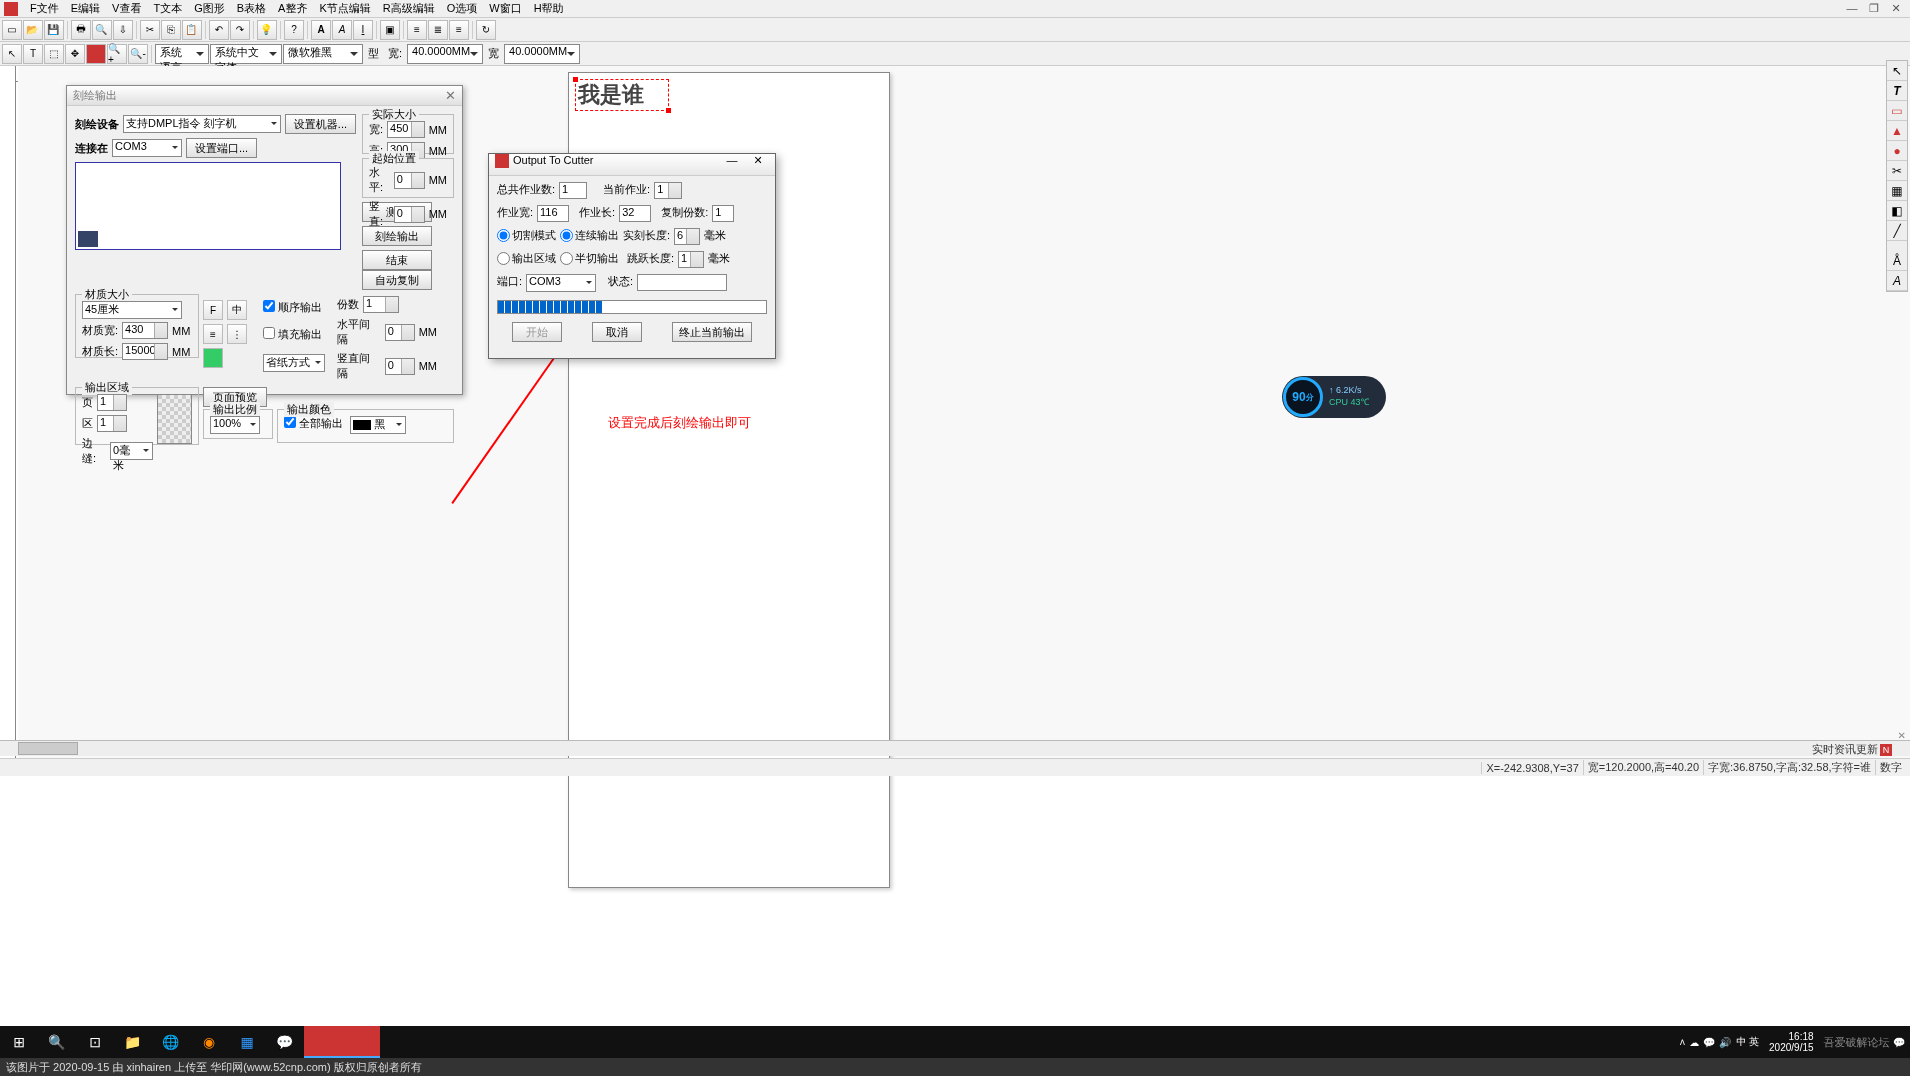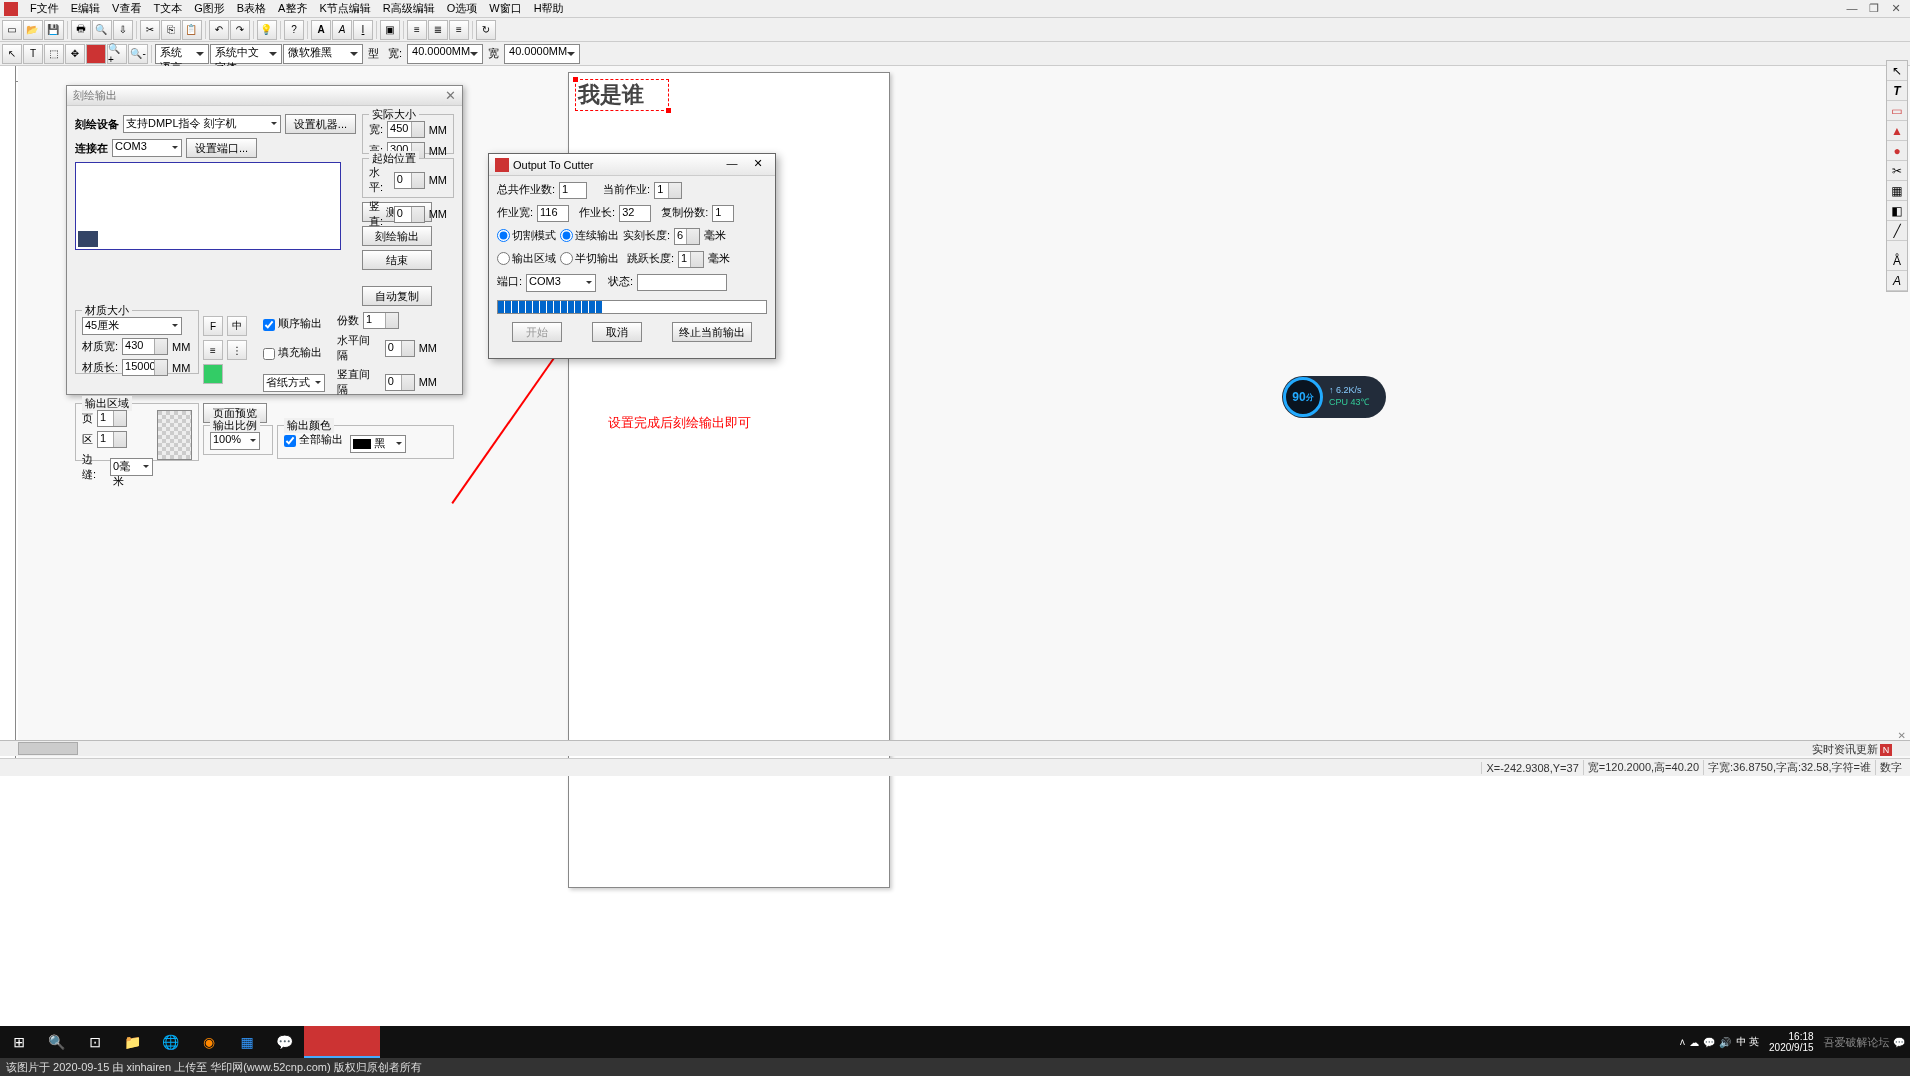--- a/index.html
+++ b/index.html
@@ -57,27 +57,27 @@
 .row { display: flex; align-items: center; gap: 4px; margin-bottom: 4px; }
 .label { white-space: nowrap; font-weight: bold; }
 .dsel { height: 18px; border: 1px solid #888; background: #fff; padding: 0 14px 0 2px; font-size: 11px; position: relative; }
 .dsel::after { content: ""; position: absolute; right: 3px; top: 6px; border: 3px solid transparent; border-top-color: #333; }
 .dbtn { height: 20px; border: 1px solid #888; background: linear-gradient(#fff,#e0e0e0); padding: 0 8px; font-size: 11px; cursor: default; display: inline-flex; align-items: center; }
 .dinput { height: 17px; border: 1px solid #888; background: #fff; padding: 0 2px; font-size: 11px; }
 .spin { position: relative; }
 .spin::after { content: ""; position: absolute; right: 0; top: 0; bottom: 0; width: 12px; background: linear-gradient(#eee,#ddd); border-left: 1px solid #aaa; }
 .preview { width: 266px; height: 88px; background: #fff; border: 1px solid #33a; position: relative; }
 .preview .thumb { position: absolute; left: 2px; bottom: 2px; width: 20px; height: 16px; background: #346; }
-.checkbox { display: inline-flex; align-items: flex-end; gap: 3px; }
+.checkbox { display: inline-flex; align-items: flex-start; gap: 3px; }
 .checkbox input { width: 12px; height: 12px; }
 .swatch-cross { width: 26px; height: 26px; background: repeating-conic-gradient(#ccc 0 25%, #eee 0 50%) 0/8px 8px; border: 1px solid #888; }
 
 
 .dialog2 { position: absolute; left: 488px; top: 153px; width: 288px; height: 206px; background: #f0f0f0; border: 1px solid #666; box-shadow: 3px 3px 8px rgba(0,0,0,.3); }
-.dialog2 .titlebar { height: 22px; background: linear-gradient(#fff,#e8e8e8); display: flex; align-items: center; padding: 0 6px; border-bottom: 1px solid #ccc; }
+.dialog2 .titlebar { height: 22px; background: linear-gradient(#fff,#e8e8e8); display: flex; align-items: flex-start; padding: 0 6px; border-bottom: 1px solid #ccc; }
 .dialog2 .titlebar .icon { width: 14px; height: 14px; background: #c33; margin-right: 4px; }
 .dialog2 .titlebar .wc { margin-left: auto; display: flex; gap: 4px; }
 .dialog2 .titlebar .wc span { width: 22px; height: 16px; text-align: center; font-size: 11px; }
 .dialog2 .body { padding: 6px 8px; font-size: 11px; }
 .d2row { display: flex; align-items: flex-start; gap: 4px; margin-bottom: 6px; }
 .radio { display: inline-flex; align-items: center; gap: 2px; }
 .progress { height: 14px; border: 1px solid #888; background: #fff; margin: 8px 0; display: flex; }
 .progress .seg { flex: 0 0 6px; height: 100%; background: #06c; margin-right: 1px; }
 .progress .empty { flex: 1; }
 .d2btns { display: flex; justify-content: space-around; margin-top: 2px; }
@@ -277,21 +277,21 @@
               <span>MM</span>
             </div>
           <div class="row">
               <span>竖直:</span>
               <div class="dinput spin" style="width:36px">0</div>
               <span>MM</span>
             </div>
         </div>
         <div class="dbtn" style="width:70px;justify-content:center;margin-bottom:4px">测试</div>
         <div class="dbtn" style="width:70px;justify-content:center;margin-bottom:4px">刻绘输出</div>
-        <div class="dbtn" style="width:70px;justify-content:center;margin-bottom:16px">结束</div>
+        <div class="dbtn" style="width:70px;justify-content:center;margin-bottom:0">结束</div>
         <div class="dbtn" style="width:70px;justify-content:center">自动复制</div>
       </div>
     </div>
 
     <div style="display:flex; gap:4px; margin-top:4px;">
 
       <div class="group" style="width:124px; height:64px">
         <span class="grp-title">材质大小</span>
         <div class="dsel" style="width:100px;margin-bottom:3px">45厘米</div>
         <div class="row">

